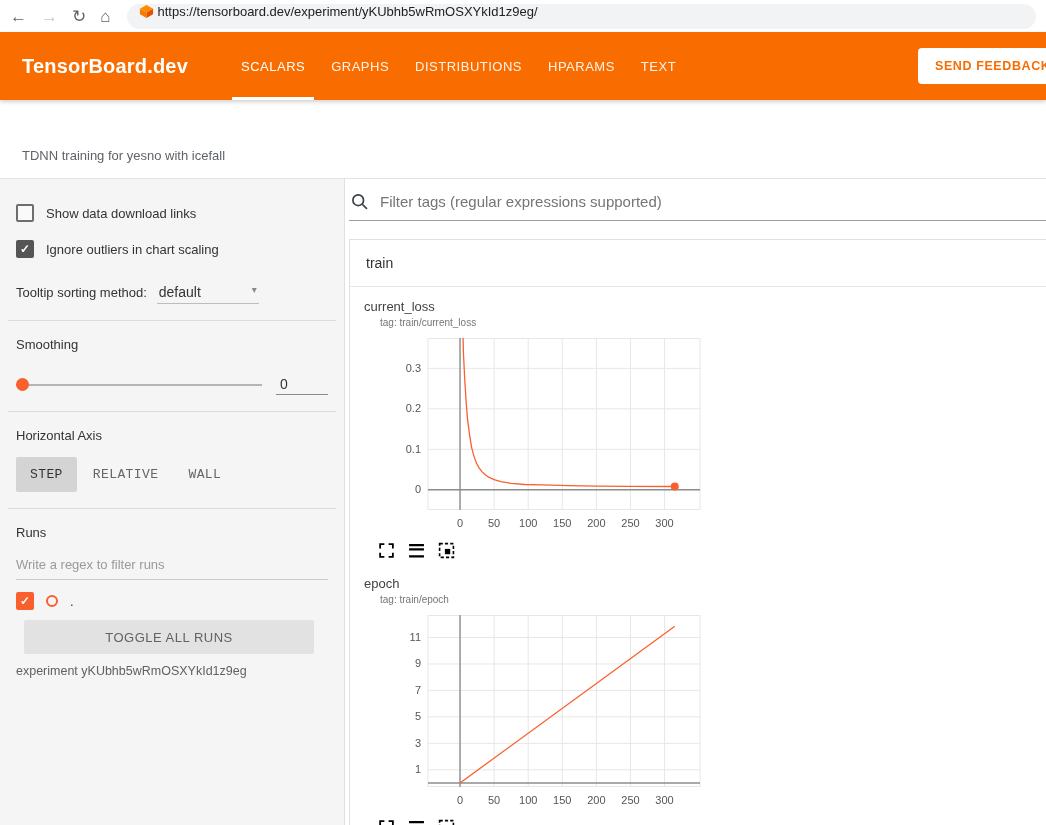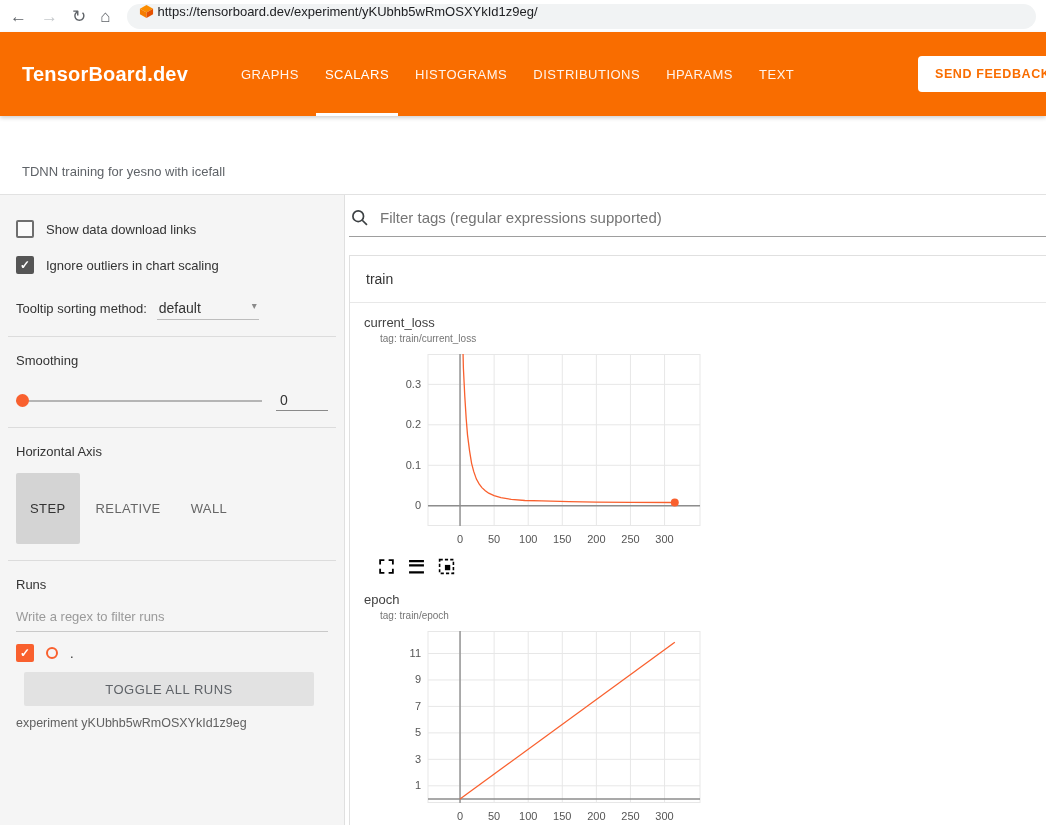--- a/index.html
+++ b/index.html
@@ -4,21 +4,21 @@
 <style>
   *{margin:0;padding:0;box-sizing:border-box}
   html,body{width:1046px;height:825px;overflow:hidden;background:#fff;font-family:"Liberation Sans",sans-serif}
   
   .browser{height:32px;display:flex;align-items:center;padding:0 10px;gap:14px;background:#fff}
   .nav-ic{font-size:17px;color:#5f6368;cursor:pointer;line-height:1;background:none;border:0;font-family:inherit}
   .nav-ic.disabled{color:#c6c9cc}
   .addr{flex:1;height:25px;background:#f1f3f4;border-radius:13px;display:flex;align-items:flex-start;gap:4px;padding:0 12px;margin-left:2px}
   .addr input{flex:1;border:0;background:transparent;outline:none;font-size:13px;color:#202124;font-family:inherit}
   
-  .tb-header{height:84px;position:relative;display:flex;align-items:stretch;box-shadow:0 2px 4px rgba(0,0,0,.18)}
+  .tb-header{height:68px;position:relative;display:flex;align-items:stretch;box-shadow:0 2px 4px rgba(0,0,0,.18)}
   .logo{display:flex;align-items:center;padding-left:22px;color:#fff;font-size:20px;font-weight:bold;letter-spacing:.2px;cursor:pointer}
   .tabs{display:flex;margin-left:40px}
   .tab{display:flex;align-items:center;padding:0 13px;color:rgba(255,255,255,.92);font-size:13px;letter-spacing:.5px;position:relative;cursor:pointer}
   .tab.active{color:#fff}
   .tab.active::after{content:"";position:absolute;left:4px;right:4px;bottom:0;height:3px;background:#fff}
   .feedback{position:absolute;left:918px;top:50%;transform:translateY(-50%);background:#fff;border:0;border-radius:4px;padding:11px 17px;font-size:12.5px;font-weight:bold;letter-spacing:.6px;white-space:nowrap;cursor:pointer;font-family:inherit}
   
   .expbar{height:79px;display:flex;align-items:flex-end;padding:0 0 15px 22px;font-size:13px;color:#5f6368;border-bottom:1px solid #e2e2e2}
   
   .content{display:flex;height:646px}
@@ -31,21 +31,21 @@
   .trow{display:flex;align-items:center;gap:10px;margin:18px 0 6px}
   .select{width:102px;display:flex;align-items:flex-start;justify-content:space-between;border-bottom:1px solid #bdbdbd;padding:3px 2px;font-size:14px;color:#333;cursor:pointer}
   .select .arrow{color:#8a8a8a;font-size:10px}
   .divider{border:0;border-top:1px solid #dcdcdc;margin:16px -8px}
   .sec-label{font-size:13px;color:#333}
   .slider-row{display:flex;align-items:center;gap:14px;margin:22px 0 6px}
   .slider{flex:1;height:2px;background:#b5b5b5;position:relative;cursor:pointer}
   .thumb{position:absolute;left:0;top:-6px;width:13px;height:13px;border-radius:50%}
   .sval{width:52px;border:0;outline:none;background:transparent;border-bottom:1px solid #8a8a8a;font-size:14px;color:#333;padding:2px 4px;font-family:inherit}
   .haxis-row{display:flex;gap:2px;margin:14px 0 4px}
-  .hbtn{border:0;background:transparent;padding:28px 14px;font-size:13px;color:#666;letter-spacing:.4px;border-radius:2px;cursor:pointer;font-family:Liberation Sans, sans-serif}
+  .hbtn{border:0;background:transparent;padding:10px 14px;font-size:13px;color:#666;letter-spacing:.4px;border-radius:2px;cursor:pointer;font-family:Liberation Mono, monospace}
   .hbtn.sel{background:#d4d4d4;color:#333}
   .runs-filter{width:100%;border:0;outline:none;background:transparent;border-bottom:1px solid #c9c9c9;padding:8px 0 7px;font-size:13px;color:#333;margin-top:9px;font-family:inherit}
   .runs-filter::placeholder{color:#9a9a9a}
   .runrow{display:flex;align-items:center;gap:12px;margin:12px 0 4px;cursor:pointer}
   .swatch{width:12px;height:12px;border:2px solid currentColor;border-radius:50%}
   .runname{font-size:13px;color:#333}
   .toggle-btn{display:block;width:290px;margin:10px 0 10px 8px;height:34px;background:#e2e2e2;border:0;border-radius:2px;font-size:13px;color:#5f6368;letter-spacing:.5px;cursor:pointer;font-family:inherit}
   .exp-label{font-size:12.5px;color:#616161;margin-top:6px}
   
   .main{flex:1;padding:6px 0 0 4px;overflow:hidden;background:#fff}
@@ -84,23 +84,22 @@
         <polygon points="15,5 8,9 8,15 15,11" fill="#e65100"></polygon>
       </svg>
     </span>
     <input value="https://tensorboard.dev/experiment/yKUbhb5wRmOSXYkId1z9eg/" style="">
   </div>
 </div>
 
 <div class="tb-header" style="background: rgb(249, 109, 0);">
   <div class="logo">TensorBoard.dev</div>
   <nav class="tabs">
+    <div class="tab active">SCALARS</div>
     <div class="tab">GRAPHS</div>
-    <div class="tab active">SCALARS</div>
-    <div class="tab">HISTOGRAMS</div>
     <div class="tab">DISTRIBUTIONS</div>
     <div class="tab">HPARAMS</div>
     <div class="tab">TEXT</div>
   </nav>
   <button class="feedback" style="color: rgb(249, 109, 0);">SEND FEEDBACK</button>
 </div>
 
 <div class="expbar">
   <span>TDNN training for yesno with icefall</span>
 </div>

